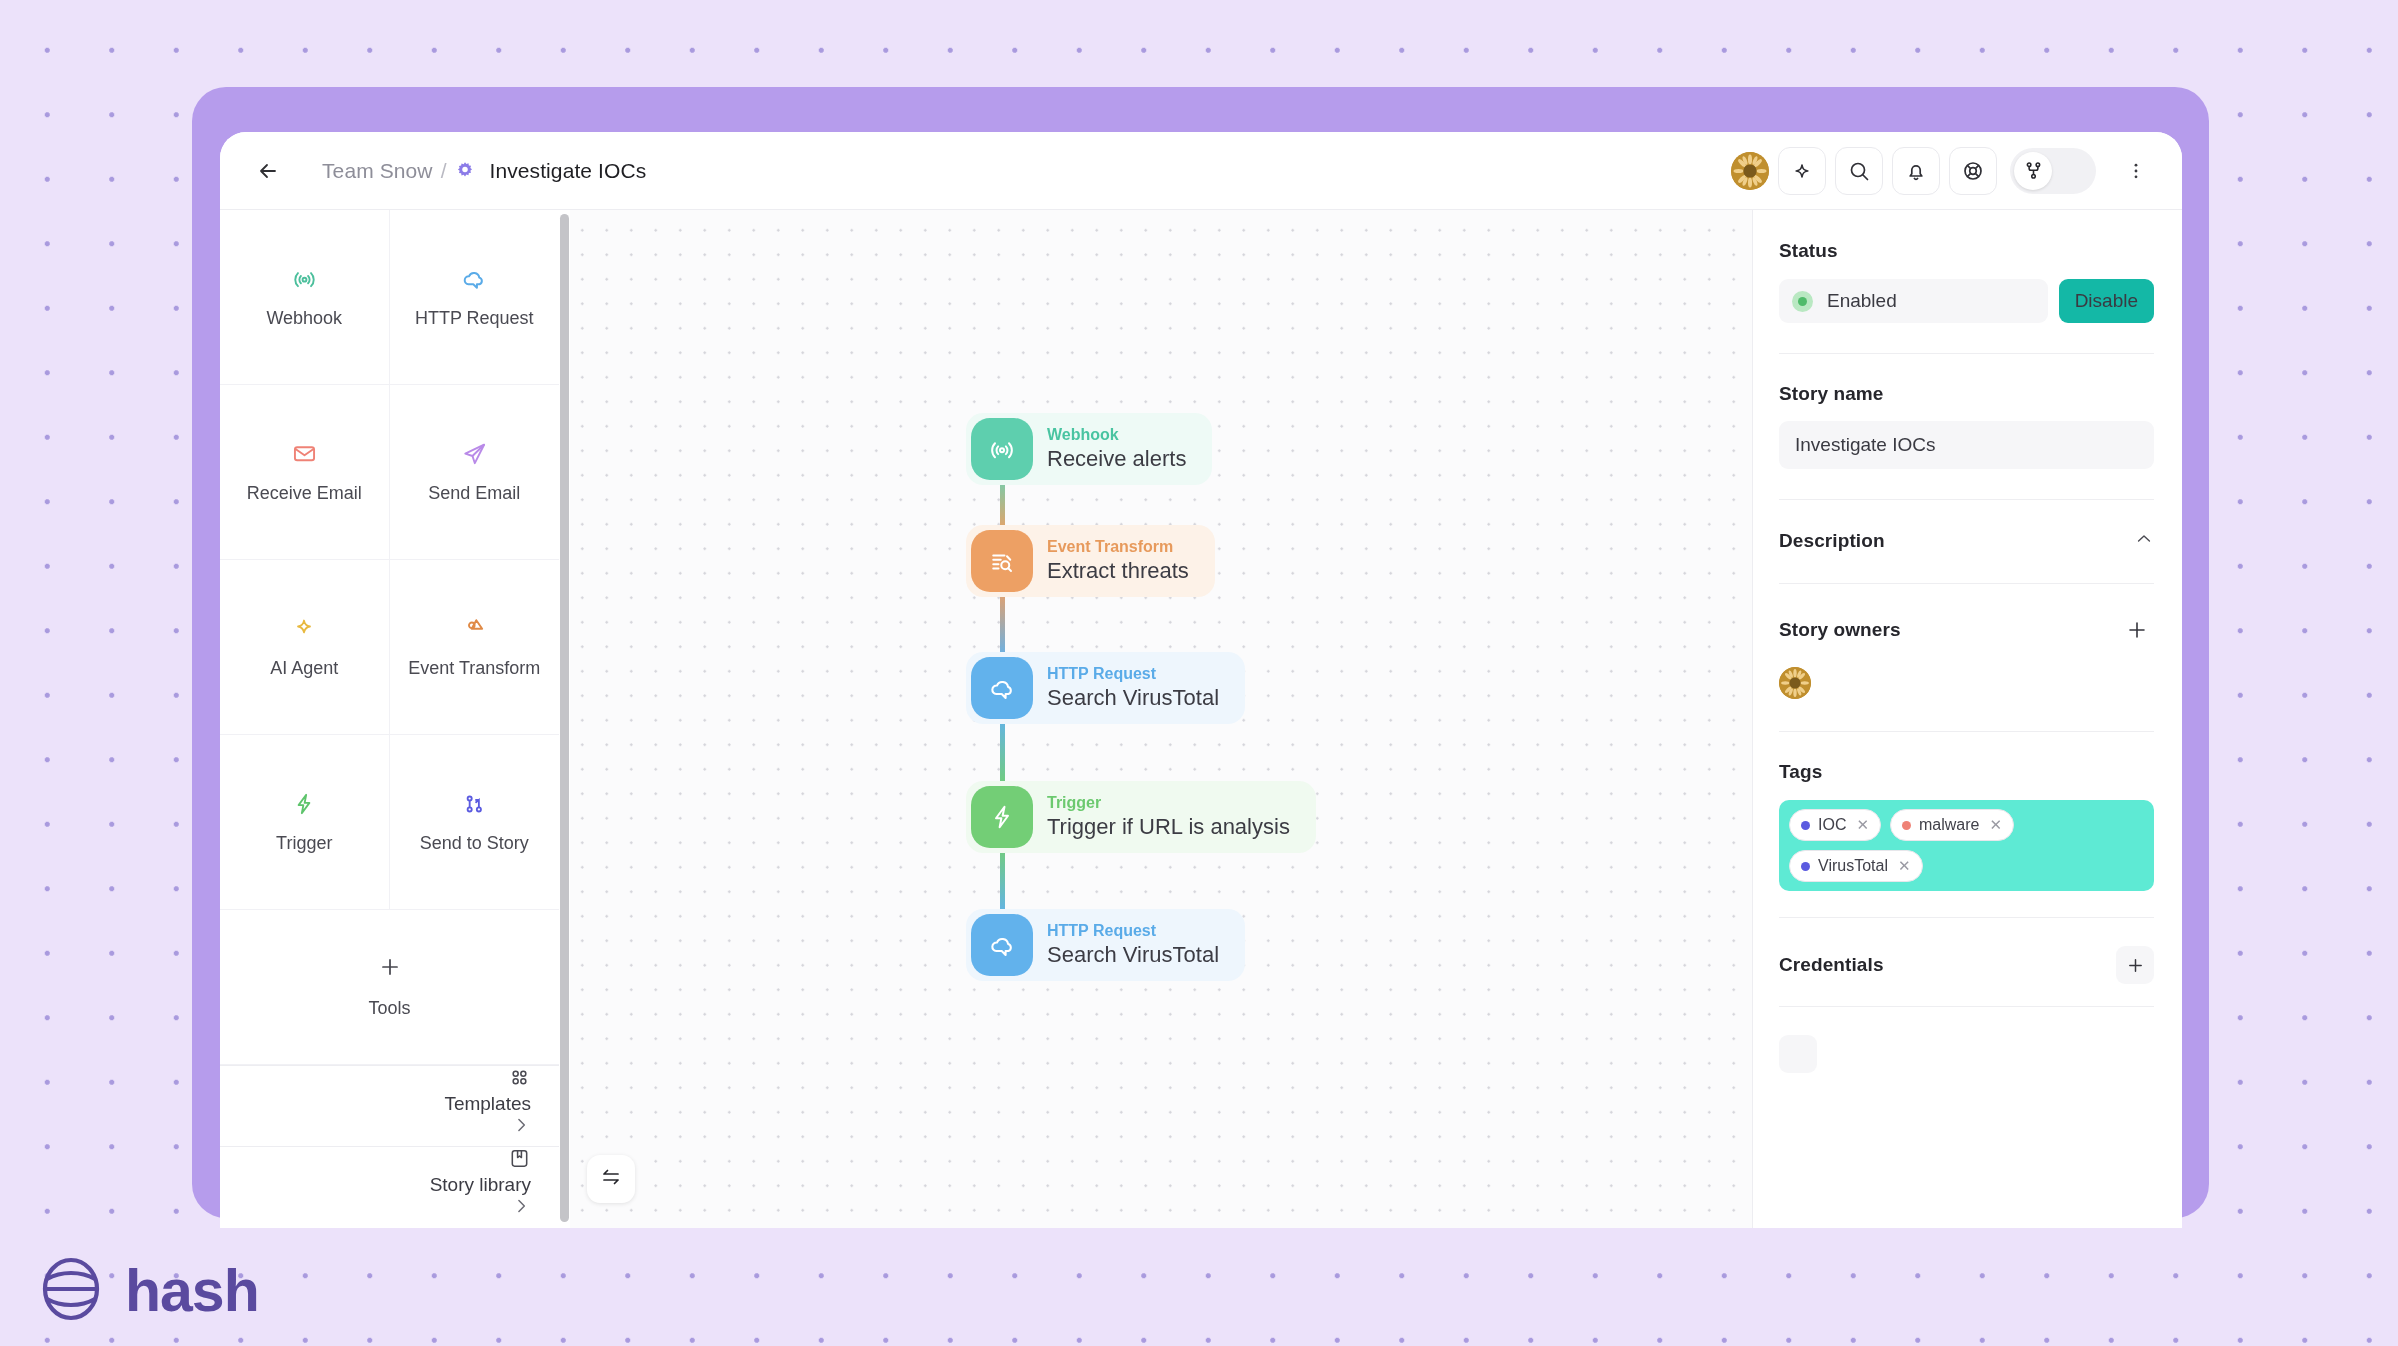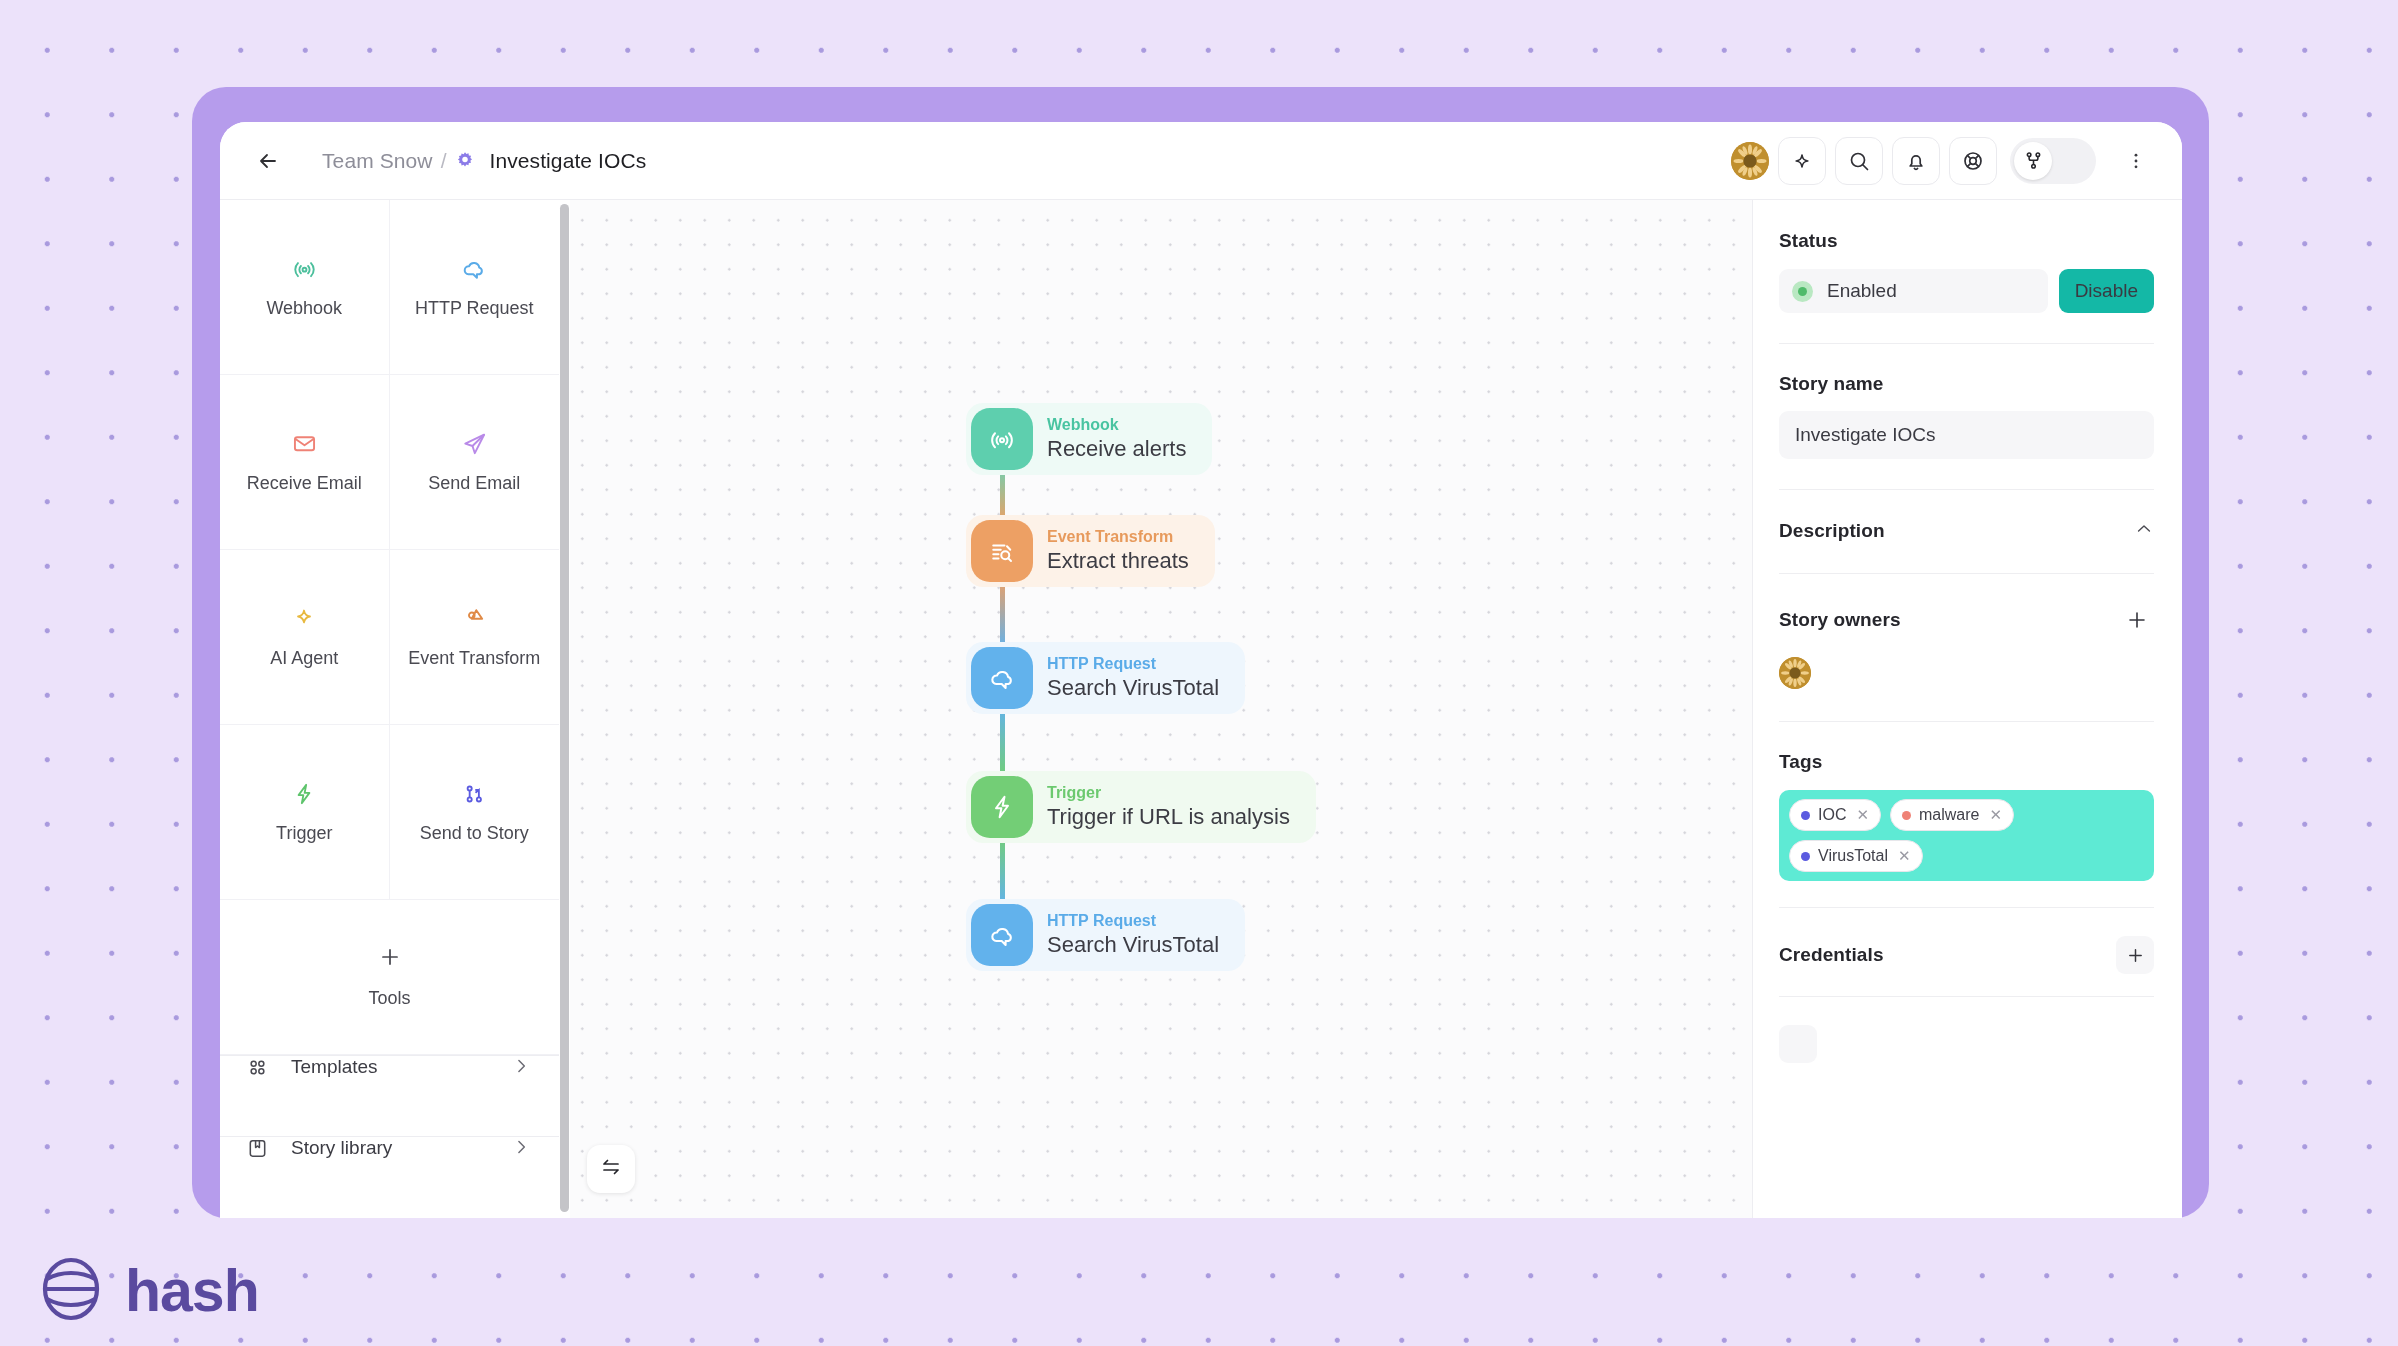--- a/index.html
+++ b/index.html
@@ -19,21 +19,21 @@
   
   .frame {
     position: absolute;
     left: 192px; top: 87px;
     width: 2017px; height: 1131px;
     background: #b69cec;
     border-radius: 34px;
   }
   .window {
     position: absolute;
-    left: 220px; top: 122px;
+    left: 220px; top: 132px;
     width: 1962px; height: 1096px;
     background: #ffffff;
     border-radius: 26px 26px 0 0;
     overflow: hidden;
     display: flex;
     flex-direction: column;
   }
 
   
   .topbar {
@@ -125,26 +125,26 @@
     display: flex; flex-direction: column;
     align-items: center; justify-content: center; gap: 14px;
     cursor: pointer;
     border-bottom: 1px solid #f1f1f5;
   }
   .tools-add .tlabel { font-size: 18px; color: #4a4a52; }
 
   .palette-spacer { flex: 1; }
   .palette-row {
     height: 92px;
-    display: flex; align-items: flex-start;
+    display: flex; align-items: flex-end;
     padding: 0 28px 0 26px;
-    gap: 22px;
     border-top: 1px solid #ededf1;
     cursor: pointer;
     color: #3c3c44;
+    flex-direction: column;
   }
   .palette-row .prlabel { font-size: 19px; color: #3c3c44; }
   .palette-row .chev { margin-left: auto; color: #6b6b74; }
 
   
   .vscroll {
     position: absolute; right: -11px; top: 0;
     width: 11px; height: 100%;
     background: #fff; z-index: 5;
   }

